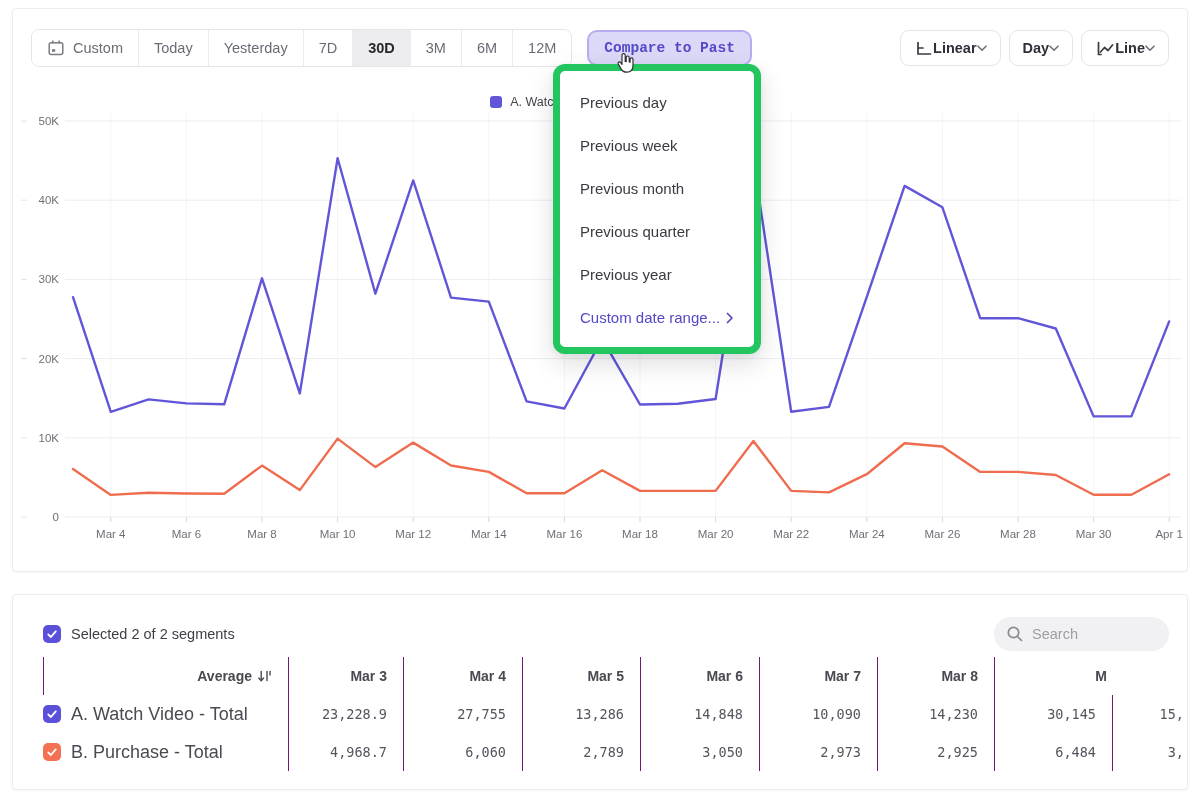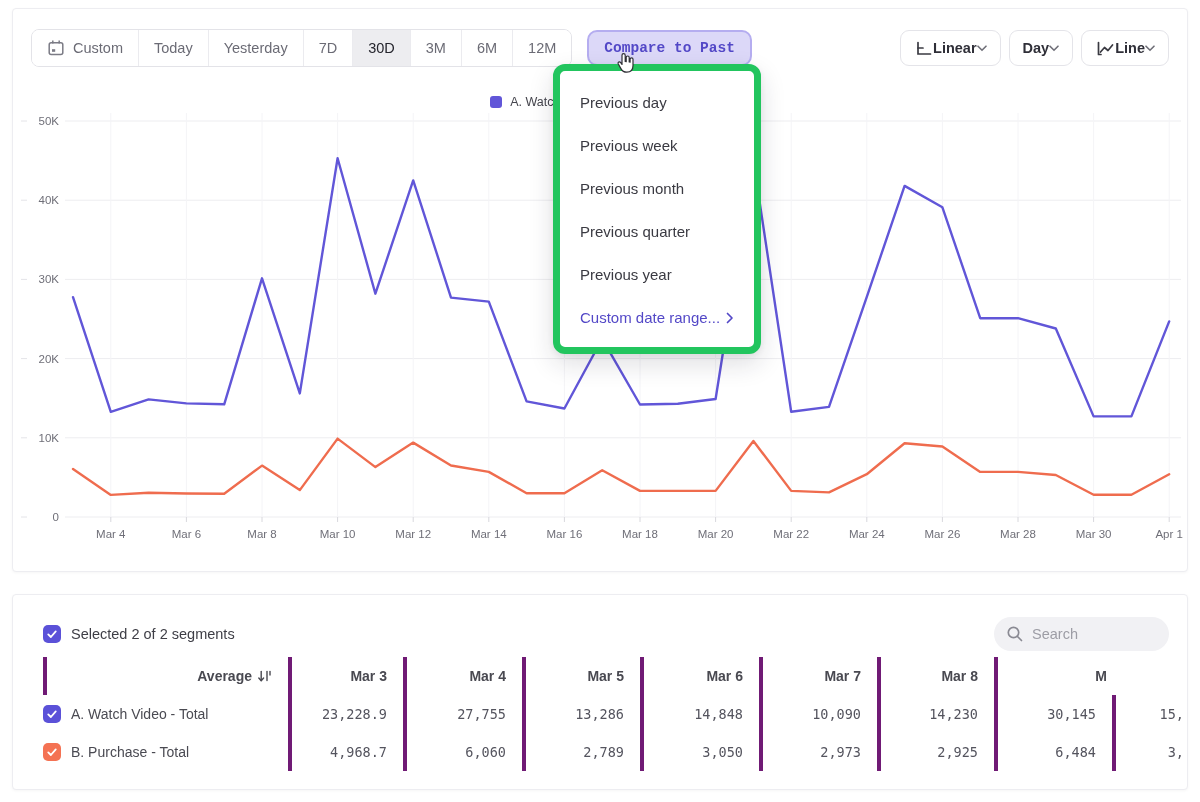--- a/index.html
+++ b/index.html
@@ -9,21 +9,21 @@
           border:1px solid #ededf1; border-radius:4px; box-shadow:0 1px 3px rgba(16,16,32,.04); overflow:hidden; }
   .chart-card { top:8px; height:564px; }
   .table-card { top:594px; height:196px; }
 
   
   .toolbar { position:relative; display:flex; align-items:center; padding:20px 18px 0 18px; z-index:5; }
   .range-group { display:flex; align-items:stretch; height:38px; border:1px solid #e3e3e8; border-radius:8px; overflow:hidden; background:#fff; }
   .range-seg { display:flex; align-items:center; gap:8px; padding:0 15px; font-size:14.5px; color:#6b6b75;
                background:#fff; border:none; border-left:1px solid #ebebef; cursor:pointer; white-space:nowrap; }
   .range-seg:first-child { border-left:none; }
-  .range-seg.selected { background:#ededf0; color:#26262e; font-weight:normal; }
+  .range-seg.selected { background:#ededf0; color:#26262e; font-weight:bold; }
   .compare-btn { margin-left:15px; height:36px; padding:0 15px; border-radius:10px;
                  border:2px solid #b5adf0; background:#dcd8f8; color:#5348c7;
                  font-size:14.5px; font-weight:bold; font-family:Liberation Mono, monospace; cursor:pointer; }
   .spacer { flex:1; }
   .tool-btn { display:flex; align-items:center; height:36px; padding:0 13px; margin-left:8px;
               border:1px solid #e4e4e9; border-radius:9px; background:#fff; color:#2f2f38;
               font-size:14.5px; font-weight:600; font-family:inherit; cursor:pointer; }
   .icon { display:inline-flex; align-items:center; justify-content:center; }
 
   
@@ -48,29 +48,29 @@
   .seg-label { margin-left:10px; font-size:14.5px; color:#3e3e46; }
   .search-wrap { position:relative; margin-left:auto; }
   .search-input { width:175px; height:34px; border:none; border-radius:17px; background:#f1f1f4;
                   padding:0 14px 0 38px; font-size:14.5px; color:#3e3e46; font-family:inherit; outline:none; }
   .search-input::placeholder { color:#9d9da5; }
   .search-icon { position:absolute; left:12px; top:8px; }
 
   .trow { display:grid; grid-template-columns:245px 115px 119px 118px 119px 118px 117px 118px 77px;
           margin-left:30px; height:38px; }
   .cell { display:flex; align-items:center; font-size:14px; }
-  .cell.div { border-left:4px solid #701a75; }
+  .cell.div { border-left:1px solid #701a75; }
   .cell.num { justify-content:flex-end; padding-right:16px;
               font-family:"DejaVu Sans Mono", monospace; font-size:13.5px; color:#54545e; }
   .cell.clip { justify-content:flex-end; padding-right:5px; }
   .thead .cell { font-size:14px; font-weight:600; color:#494951; }
   .thead .cell.num, .thead .cell.clip { font-family:"Liberation Sans", sans-serif; color:#494951; font-size:14px; }
   .th-event { padding-left:28px; gap:7px; cursor:pointer; }
   .th-avg { gap:5px; cursor:pointer; }
-  .row-label { margin-left:10px; font-size:14px; color:#4a4a52; }
+  .row-label { margin-left:10px; font-size:18px; color:#4a4a52; }
 </style>
 </head>
 <body>
 
 <div class="page">
 
   <section class="card chart-card">
 
     <div class="toolbar">
       <div class="range-group">

